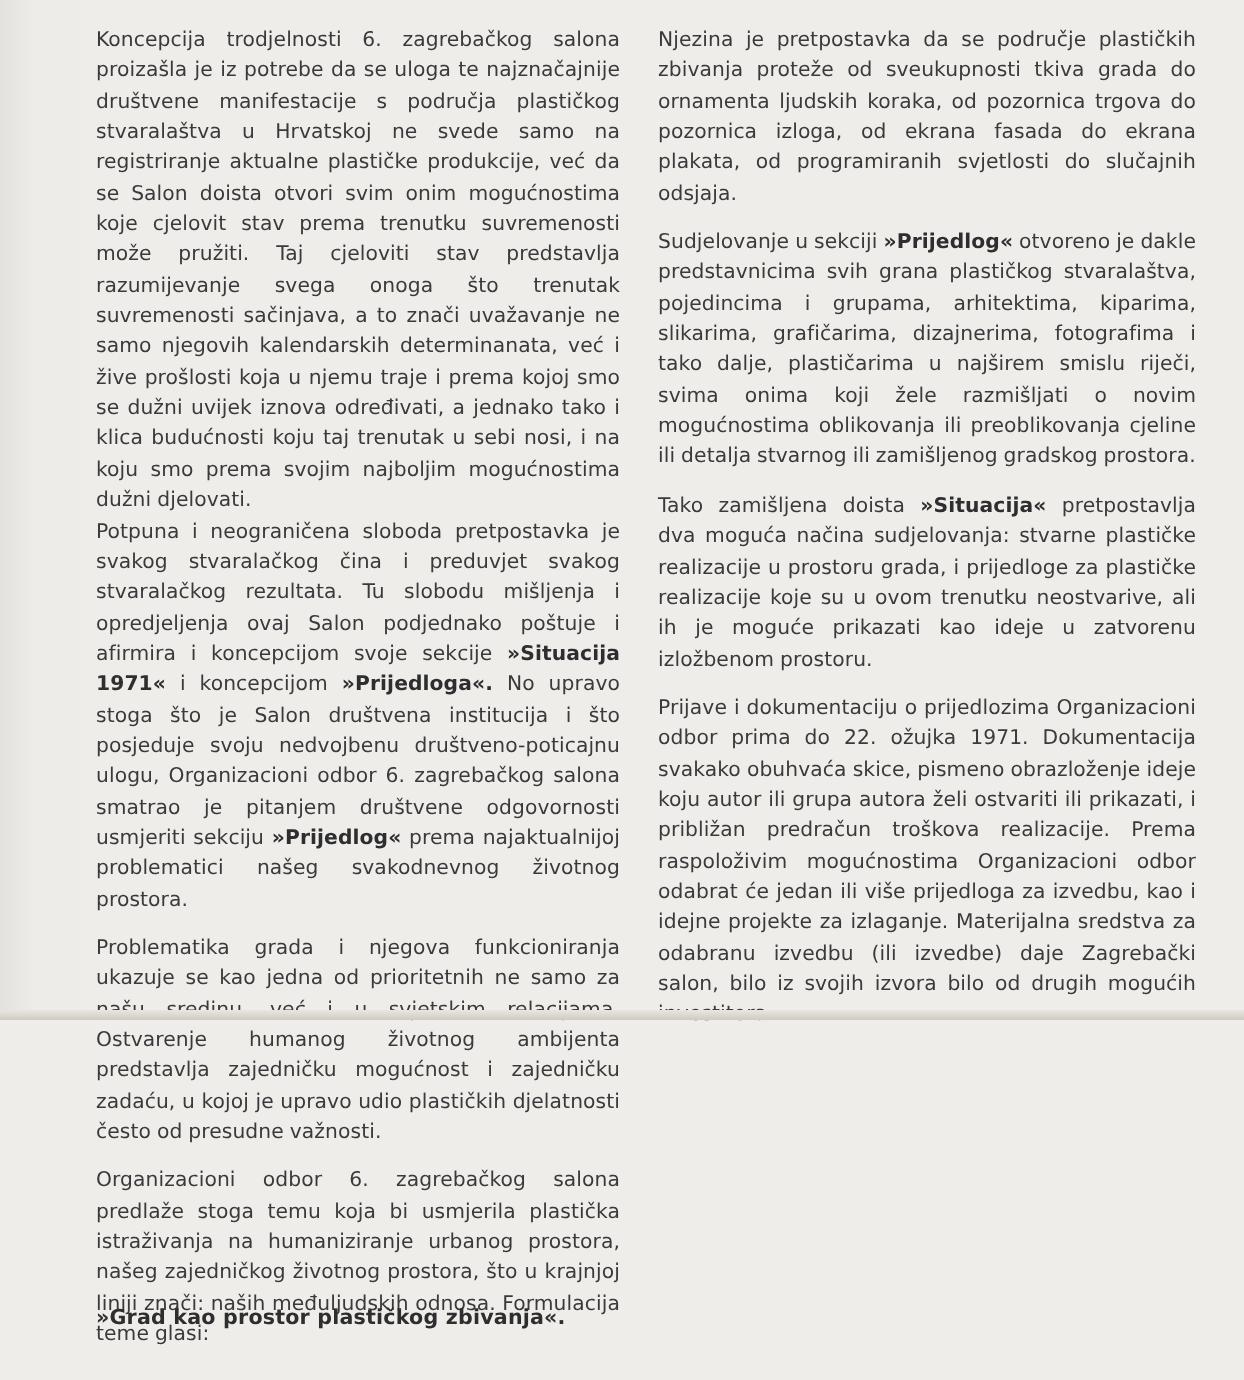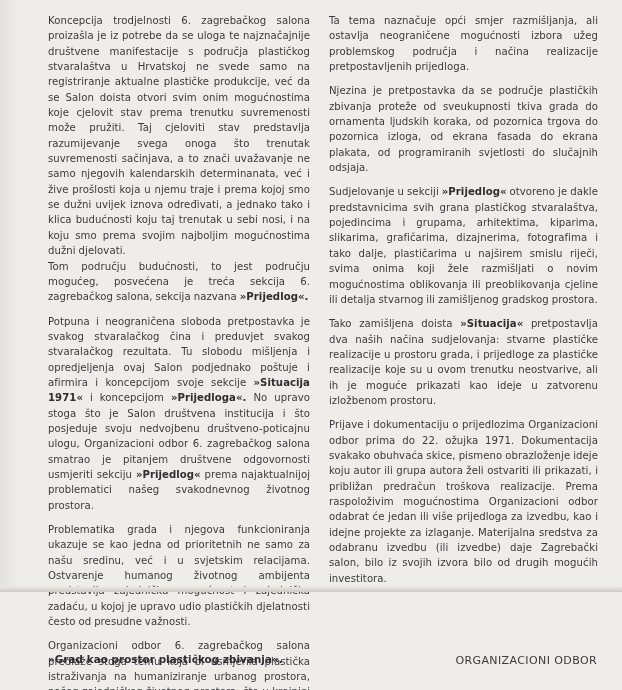--- a/index.html
+++ b/index.html
@@ -11,21 +11,21 @@
       height: 690px;
       overflow: hidden;
       background: #efedea;
       position: relative;
       font-family: "DejaVu Sans", sans-serif;
       color: #3a3a3c;
     }
     .page {
       position: absolute;
       left: 0; top: 0;
-      width: 622px; height: 592px;
+      width: 622px; height: 510px;
       background: linear-gradient(to right, #e4e2df 0px, #eeece9 18px, #efedea 60px, #efedea 100%);
       text-decoration: underline;
     }
     .page-shadow-bottom {
       position: absolute;
       left: 0; bottom: 0;
       width: 622px; height: 5px;
       background: linear-gradient(to bottom, #e9e6e1, #cfcac3);
     }
     .col {
@@ -62,32 +62,29 @@
       color: #3a3a3c;
     }
   </style>
 </head>
 <body>
 
 <div class="page">
 
   <div class="col col-left">
     <p class="para tight"><span>Koncepcija trodjelnosti 6. zagrebačkog salona proizašla je iz potrebe da se uloga te najznačajnije društvene manifestacije s područja plastičkog stvaralaštva u Hrvatskoj ne svede samo na registriranje aktualne plastičke produkcije, već da se Salon doista otvori svim onim mogućnostima koje cjelovit stav prema trenutku suvremenosti može pružiti. Taj cjeloviti stav predstavlja razumijevanje svega onoga što trenutak suvremenosti sačinjava, a to znači uvažavanje ne samo njegovih kalendarskih determinanata, već i žive prošlosti koja u njemu traje i prema kojoj smo se dužni uvijek iznova određivati, a jednako tako i klica budućnosti koju taj trenutak u sebi nosi, i na koju smo prema svojim najboljim mogućnostima dužni djelovati.</span></p>
-    <p class="para"><span>Tom području budućnosti, to jest području mogućeg, posvećena je treća sekcija 6. zagrebačkog salona, sekcija nazvana </span><span class="seg-bold">»Prijedlog«.</span></p>
     <p class="para"><span>Potpuna i neograničena sloboda pretpostavka je svakog stvaralačkog čina i preduvjet svakog stvaralačkog rezultata. Tu slobodu mišljenja i opredjeljenja ovaj Salon podjednako poštuje i afirmira i koncepcijom svoje sekcije </span><span class="seg-bold">»Situacija 1971«</span><span> i koncepcijom </span><span class="seg-bold">»Prijedloga«.</span><span> No upravo stoga što je Salon društvena institucija i što posjeduje svoju nedvojbenu društveno-poticajnu ulogu, Organizacioni odbor 6. zagrebačkog salona smatrao je pitanjem društvene odgovornosti usmjeriti sekciju </span><span class="seg-bold">»Prijedlog«</span><span> prema najaktualnijoj problematici našeg svakodnevnog životnog prostora.</span></p>
     <p class="para"><span>Problematika grada i njegova funkcioniranja ukazuje se kao jedna od prioritetnih ne samo za našu sredinu, već i u svjetskim relacijama. Ostvarenje humanog životnog ambijenta predstavlja zajedničku mogućnost i zajedničku zadaću, u kojoj je upravo udio plastičkih djelatnosti često od presudne važnosti.</span></p>
     <p class="para"><span>Organizacioni odbor 6. zagrebačkog salona predlaže stoga temu koja bi usmjerila plastička istraživanja na humaniziranje urbanog prostora, našeg zajedničkog životnog prostora, što u krajnjoj liniji znači: naših međuljudskih odnosa. Formulacija teme glasi:</span></p>
   </div>
 
   <div class="closing">»Grad kao prostor plastičkog zbivanja«.</div>
 
   <div class="col col-right">
-    <p class="para"><span>Ta tema naznačuje opći smjer razmišljanja, ali ostavlja neograničene mogućnosti izbora užeg problemskog područja i načina realizacije pretpostavljenih prijedloga.</span></p>
     <p class="para"><span>Njezina je pretpostavka da se područje plastičkih zbivanja proteže od sveukupnosti tkiva grada do ornamenta ljudskih koraka, od pozornica trgova do pozornica izloga, od ekrana fasada do ekrana plakata, od programiranih svjetlosti do slučajnih odsjaja.</span></p>
     <p class="para"><span>Sudjelovanje u sekciji </span><span class="seg-bold">»Prijedlog«</span><span> otvoreno je dakle predstavnicima svih grana plastičkog stvaralaštva, pojedincima i grupama, arhitektima, kiparima, slikarima, grafičarima, dizajnerima, fotografima i tako dalje, plastičarima u najširem smislu riječi, svima onima koji žele razmišljati o novim mogućnostima oblikovanja ili preoblikovanja cjeline ili detalja stvarnog ili zamišljenog gradskog prostora.</span></p>
-    <p class="para"><span>Tako zamišljena doista </span><span class="seg-bold">»Situacija«</span><span> pretpostavlja dva naših načina sudjelovanja: stvarne plastičke realizacije u prostoru grada, i prijedloge za plastičke realizacije koje su u ovom trenutku neostvarive, ali ih je moguće prikazati kao ideje u zatvorenu izložbenom prostoru.</span></p>
+    <p class="para"><span>Tako zamišljena doista </span><span class="seg-bold">»Situacija«</span><span> pretpostavlja dva moguća načina sudjelovanja: stvarne plastičke realizacije u prostoru grada, i prijedloge za plastičke realizacije koje su u ovom trenutku neostvarive, ali ih je moguće prikazati kao ideje u zatvorenu izložbenom prostoru.</span></p>
     <p class="para"><span>Prijave i dokumentaciju o prijedlozima Organizacioni odbor prima do 22. ožujka 1971. Dokumentacija svakako obuhvaća skice, pismeno obrazloženje ideje koju autor ili grupa autora želi ostvariti ili prikazati, i približan predračun troškova realizacije. Prema raspoloživim mogućnostima Organizacioni odbor odabrat će jedan ili više prijedloga za izvedbu, kao i idejne projekte za izlaganje. Materijalna sredstva za odabranu izvedbu (ili izvedbe) daje Zagrebački salon, bilo iz svojih izvora bilo od drugih mogućih investitora.</span></p>
   </div>
 
-  <div class="signature">ORGANIZACIONI ODBOR</div>
 
   <div class="page-shadow-bottom"></div>
 </div>
 
 </body></html>

